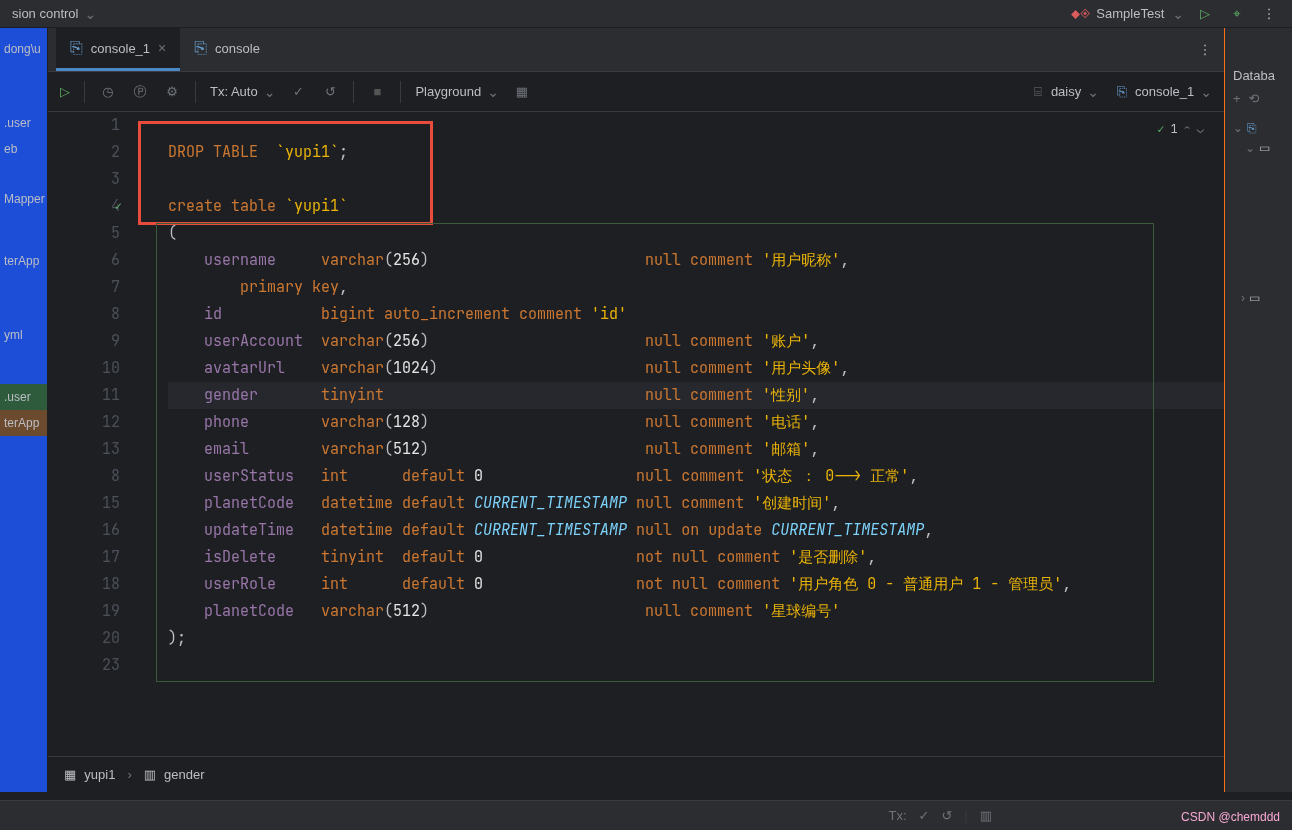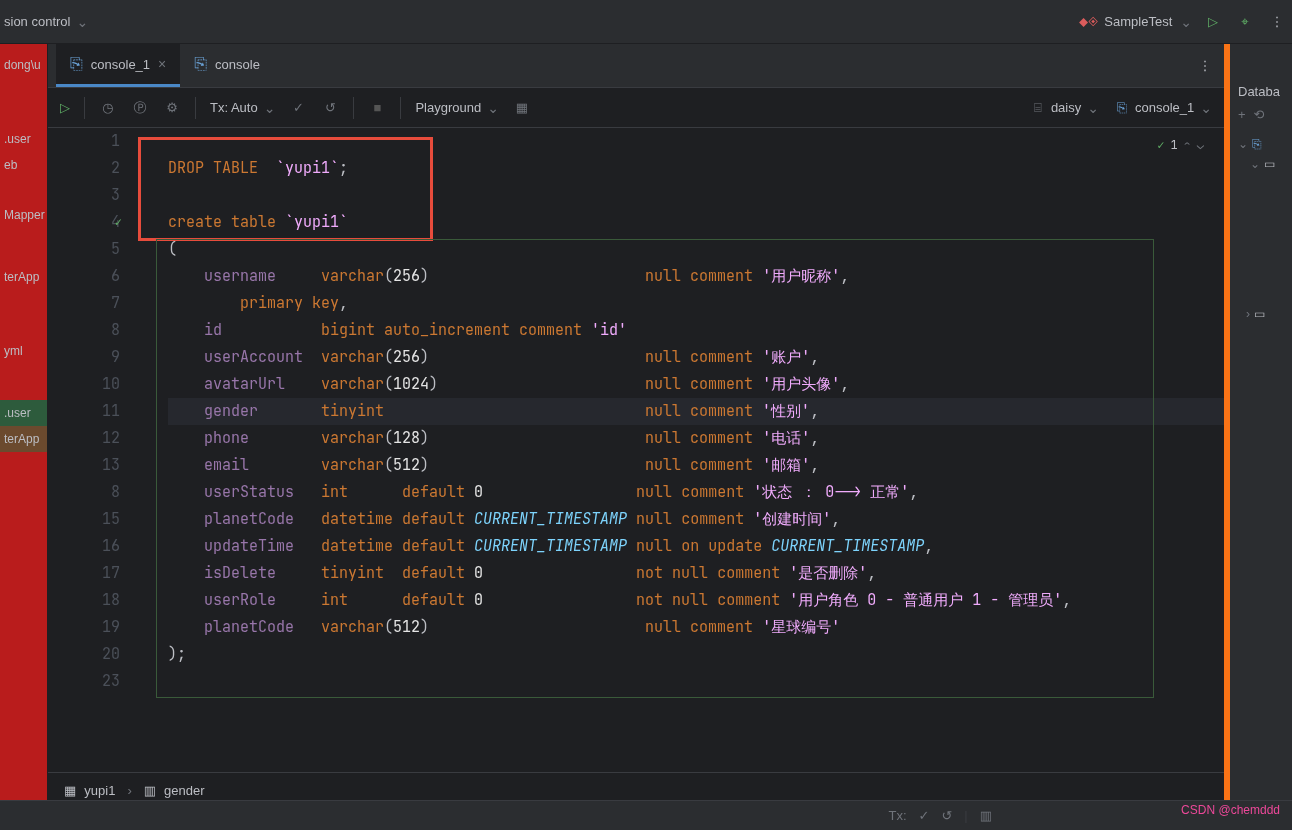--- a/index.html
+++ b/index.html
@@ -7,41 +7,41 @@
   background: #1e1f22;
   color: #bcbec4;
   font-family: 'Segoe UI', sans-serif;
   font-size: 13px;
   width: 1292px;
   height: 830px;
   overflow: hidden;
   position: relative;
 }
 .titlebar {
-  height: 44px;
+  height: 28px;
   background: #2b2d30;
   display: flex;
   align-items: center;
   justify-content: space-between;
-  padding: 0 4px;
+  padding: 0 12px;
   border-bottom: 1px solid #1e1f22;
 }
 .titlebar-left, .titlebar-right { display: flex; align-items: center; gap: 10px; }
 .titlebar-item { display: flex; align-items: center; gap: 4px; color: #bcbec4; cursor: pointer; }
 .chevron-down::after { content: '⌄'; font-size: 14px; color: #6f737a; margin-left: 2px; }
 .run-config { display: flex; align-items: center; gap: 6px; }
 .run-config-icon { color: #db5c5c; }
 .icon-btn { width: 22px; height: 22px; display: flex; align-items: center; justify-content: center; cursor: pointer; }
 .play-icon { color: #5fad65; }
 .bug-icon { color: #5fad65; }
 .more-icon { color: #bcbec4; }
 .main-area { display: flex; height: calc(100% - 36px - 30px); }
 .left-strip {
   width: 48px;
-  background: #b91c1c;
+  background: #1d4ed8;
   border-right: 1px solid #1e1f22;
   display: flex;
   flex-direction: column;
   font-size: 12px;
   color: #bcbec4;
   padding-top: 8px;
 }
 .left-item { padding: 6px 4px; white-space: nowrap; overflow: hidden; }
 .left-item.active1 { background: #2d5b3c; }
 .left-item.active2 { background: #6b4a2e; }
@@ -62,32 +62,32 @@
 .gutter { width: 90px; background: #1e1f22; text-align: right; padding-right: 18px; color: #4b5059; user-select: none; position:relative;}
 .gutter-line { height: 27px; position:relative;}
 .gutter-check { position:absolute; right: -2px; color:#5fad65; font-size:12px;}
 .code-area { flex: 1; position: relative; padding-left: 30px; }
 .code-line { height: 27px; white-space: pre; }
 .code-line.current { background: #26282e; }
 .hl-box { position: absolute; border: 3px solid #e74c3c; pointer-events: none; }
 .sel-box { position: absolute; border: 1px solid #3a5a3a; pointer-events: none; }
 .c-kw { color: #cc7832; }
 .c-id { color: #9876aa; }
-.c-str { color: #f0abfc; }
+.c-str { color: #eab308; }
 .c-num { color: #e5e5e5; }
 .c-const { color: #7dd3fc; font-style: italic; }
 .breadcrumb-row { height: 36px; display: flex; align-items: center; padding: 0 16px; gap: 12px; border-top: 1px solid #393b40; color: #bcbec4; font-size:13px;}
 .bc-item { display: flex; align-items: center; gap: 8px; }
 .bc-sep { color: #6f737a; }
-.right-panel { width: 68px; background: #2b2d30; border-left: 6px solid #f97316; padding: 40px 8px 8px; }
+.right-panel { width: 68px; background: #2b2d30; border-left: 1px solid #f97316; padding: 40px 8px 8px; }
 .right-title { color: #bcbec4; font-size: 13px; padding-bottom: 8px;}
 .right-icons { display:flex; gap:8px; color:#6f737a; margin-bottom:12px;}
 .tree-item { display:flex; align-items:center; gap:4px; padding:3px 0; font-size:12px; color:#bcbec4;}
 .bottom-bar { position: absolute; bottom: 0; left: 0; right: 0; height: 30px; background: #2b2d30; border-top: 1px solid #393b40; display:flex; align-items:center; padding:0 300px 0 16px; justify-content:space-between;}
-.watermark { position: absolute; bottom: 13px; right: 12px; color: #ec4899; font-size: 12px; }
+.watermark { position: absolute; bottom: 6px; right: 12px; color: #f9a8d4; font-size: 12px; }
 .inspection { position:absolute; top:4px; right:20px; display:flex; align-items:center; gap:6px; color:#bcbec4; font-size:12px;}
 .insp-check { color:#5fad65;}
 </style>
 </head>
 <body>
 
 <div class="titlebar">
   <div class="titlebar-left">
     <div class="titlebar-item chevron-down">sion control</div>
   </div>

